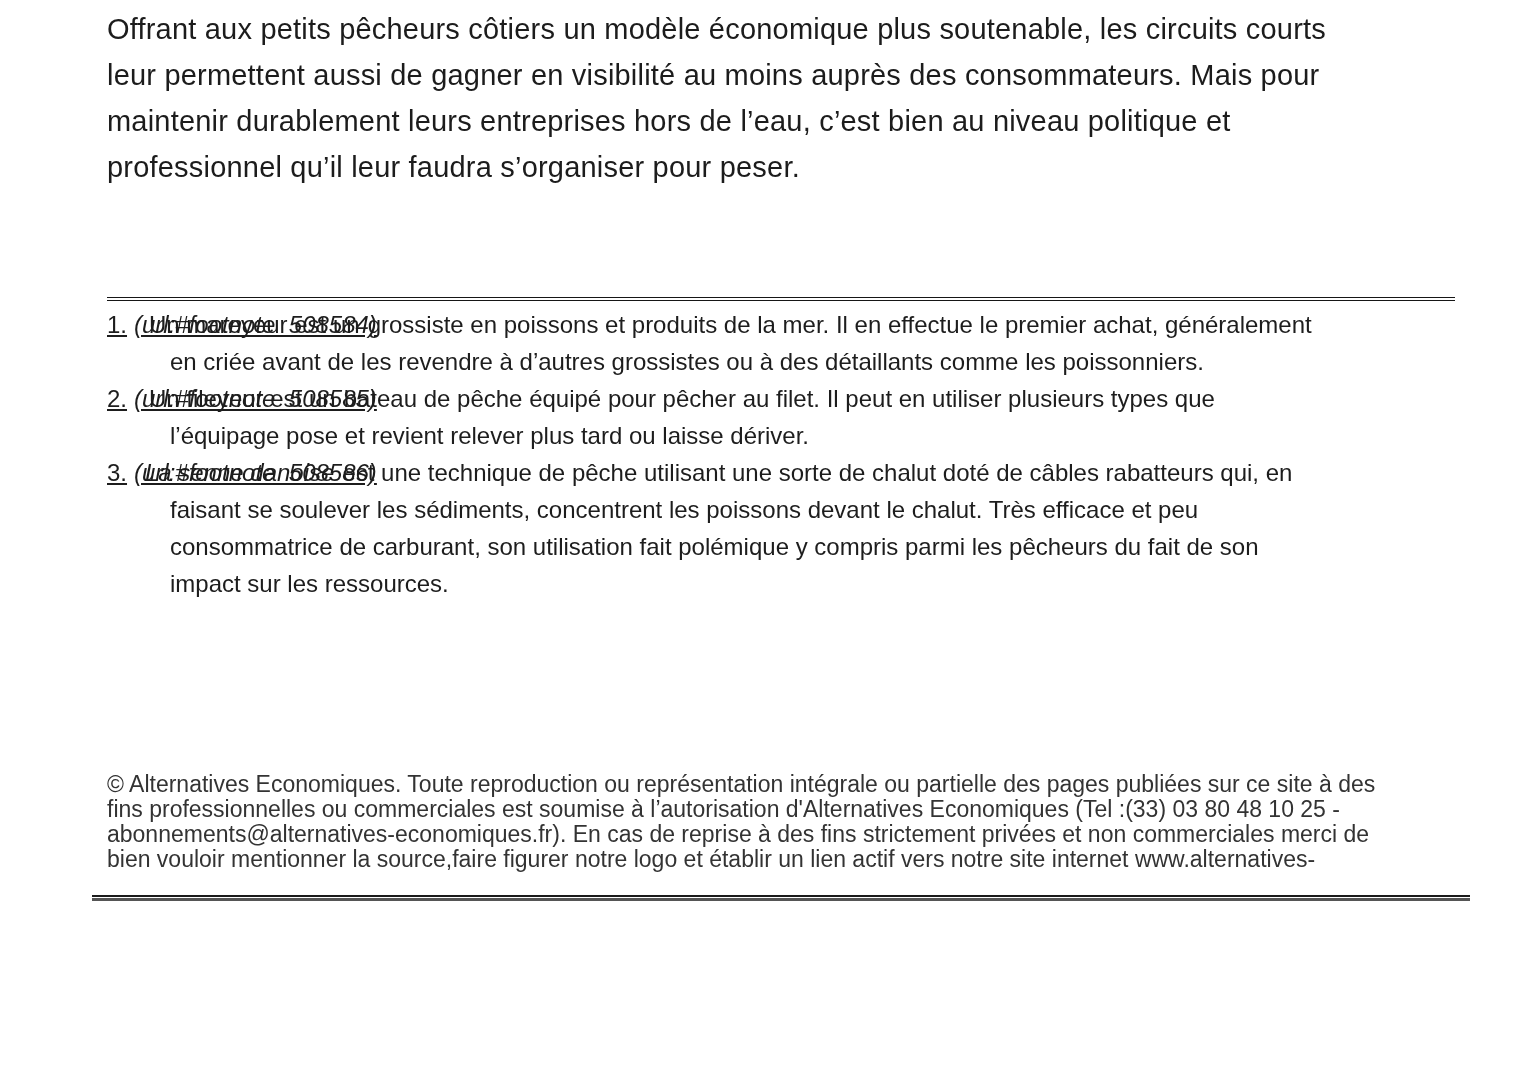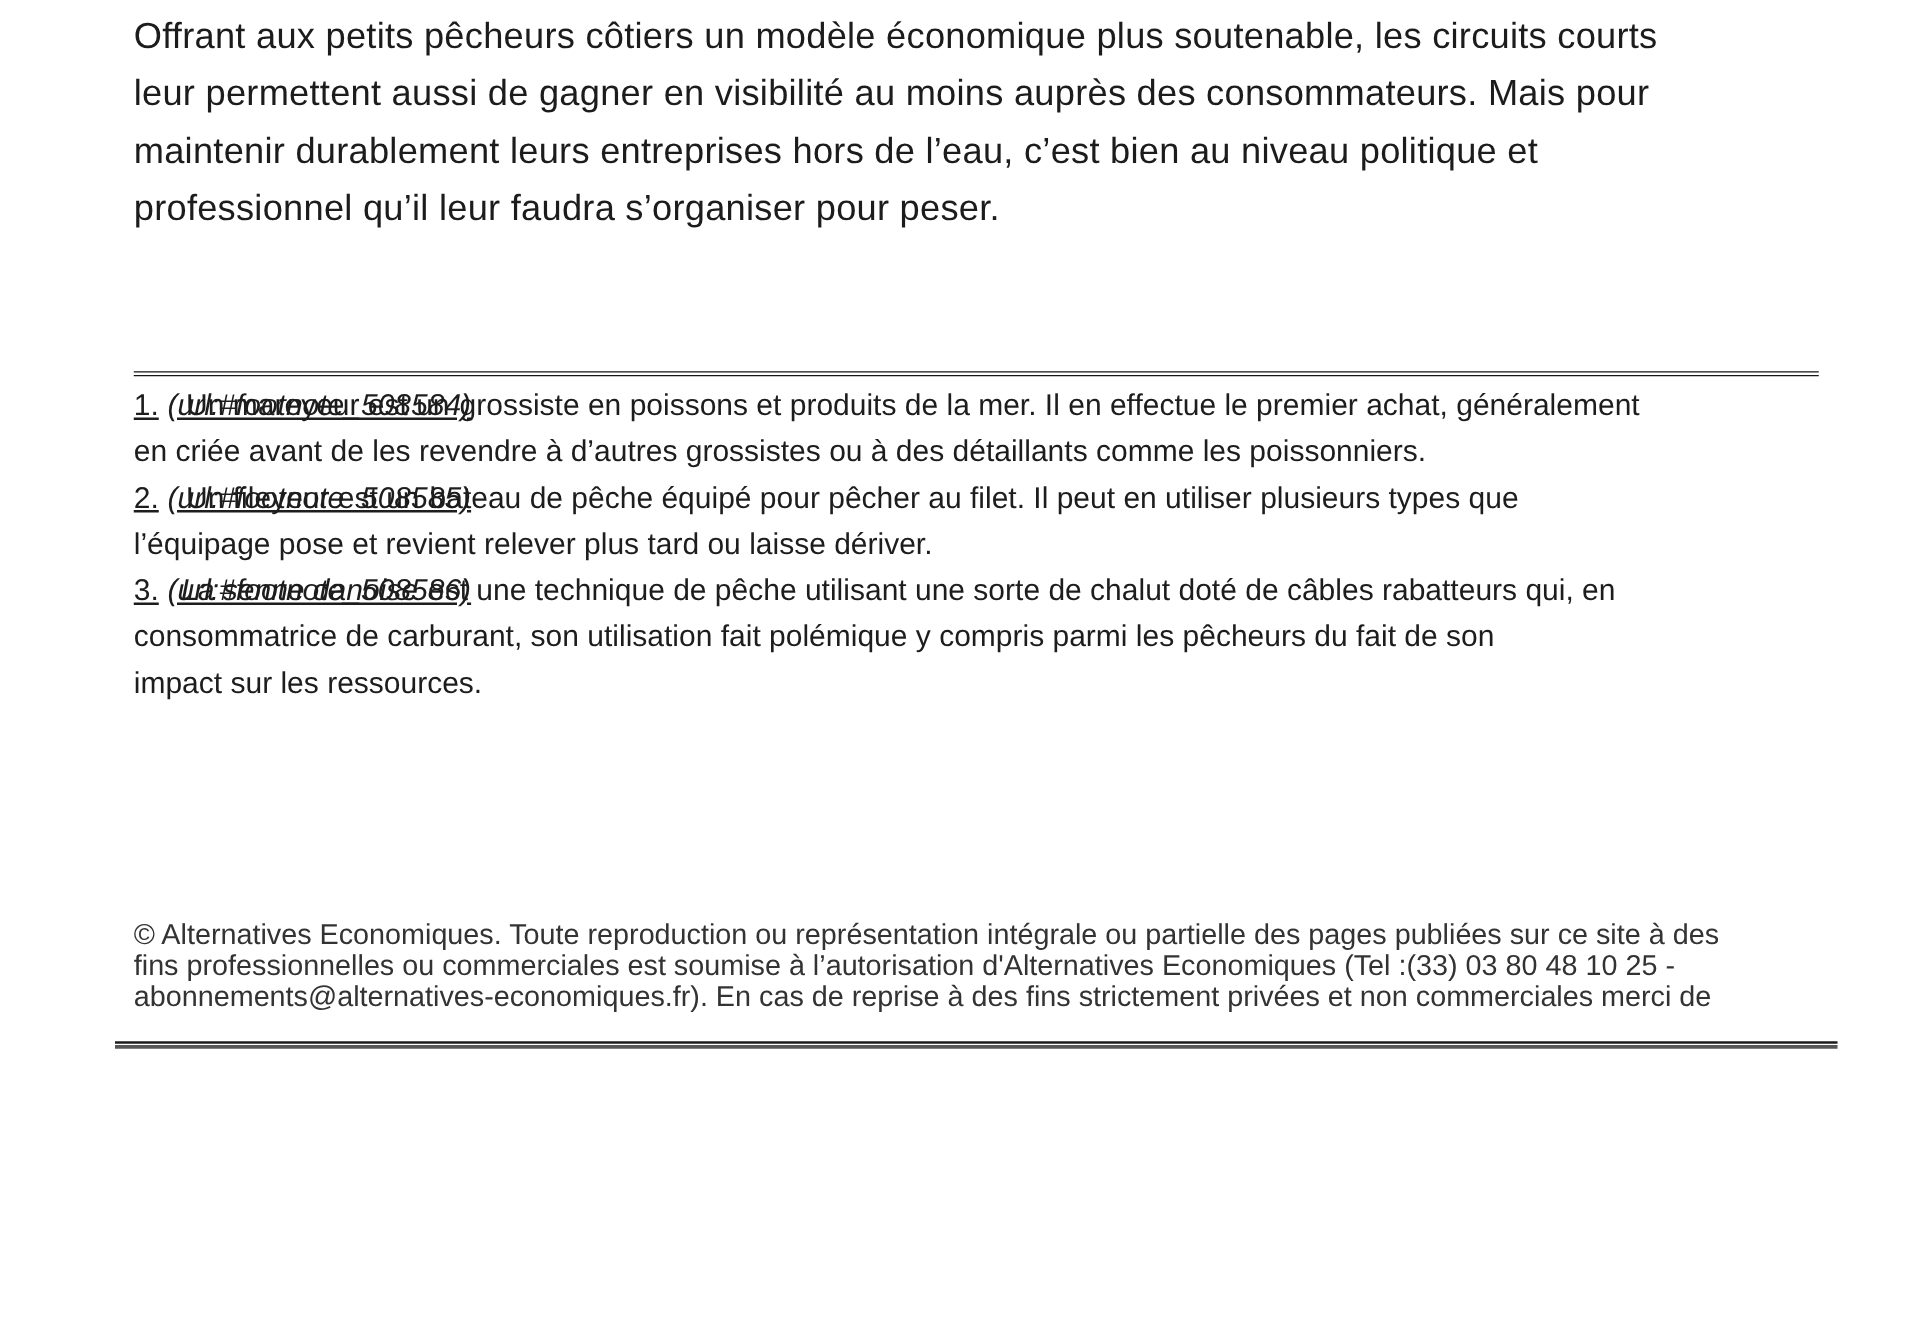--- a/index.html
+++ b/index.html
@@ -48,20 +48,21 @@
   }
   .fn-term{
     display:inline-block;
     margin-left:-228px;
     white-space:nowrap;
   }
   .fn-term.t3{margin-left:-232px;font-style:italic;}
   .fn-first{margin-left:8px;}
   .fn-cont{
     display:block;
+    margin-left:63px;
     white-space:nowrap;
   }
   
   .copyright{
     margin-top:170px;
     color:#333333;
     font-size:23px;
     line-height:25px;
   }
   .copyright .cline{display:block;white-space:nowrap;}
@@ -91,30 +92,32 @@
       <span class="fn-cont">en criée avant de les revendre à d’autres grossistes ou à des détaillants comme les poissonniers.</span>
     </div>
 
     <div class="footnote">
       <span class="fn-line1"><span class="fn-link"><span class="fn-num">2.</span><i class="fn-url">(url:#footnote_508585)</i></span><span class="fn-term">Un fileyeur est un</span><span class="fn-first">bateau de pêche équipé pour pêcher au filet. Il peut en utiliser plusieurs types que</span></span>
       <span class="fn-cont">l’équipage pose et revient relever plus tard ou laisse dériver.</span>
     </div>
 
     <div class="footnote">
       <span class="fn-line1"><span class="fn-link"><span class="fn-num">3.</span><i class="fn-url">(url:#footnote_508586)</i></span><span class="fn-term t3">La senne danoise</span><span class="fn-first">est une technique de pêche utilisant une sorte de chalut doté de câbles rabatteurs qui, en</span></span>
+      <span class="fn-cont">faisant se soulever les sédiments, concentrent les poissons devant le chalut. Très efficace et peu</span>
       <span class="fn-cont">consommatrice de carburant, son utilisation fait polémique y compris parmi les pêcheurs du fait de son</span>
       <span class="fn-cont">impact sur les ressources.</span>
     </div>
 
   </section>
 
   <p class="copyright">
       <span class="cline">© Alternatives Economiques. Toute reproduction ou représentation intégrale ou partielle des pages publiées sur ce site à des</span>
       <span class="cline">fins professionnelles ou commerciales est soumise à l’autorisation d'Alternatives Economiques (Tel :(33) 03 80 48 10 25 -</span>
       <span class="cline">abonnements@alternatives-economiques.fr). En cas de reprise à des fins strictement privées et non commerciales merci de</span>
+      <span class="cline">bien vouloir mentionner la source,faire figurer notre logo et établir un lien actif vers notre site internet www.alternatives-</span>
     </p>
 
   <div class="bottom-rule">
     <div class="r-a"></div>
     <div class="r-b"></div>
   </div>
 
 </div>
 
 </body></html>

